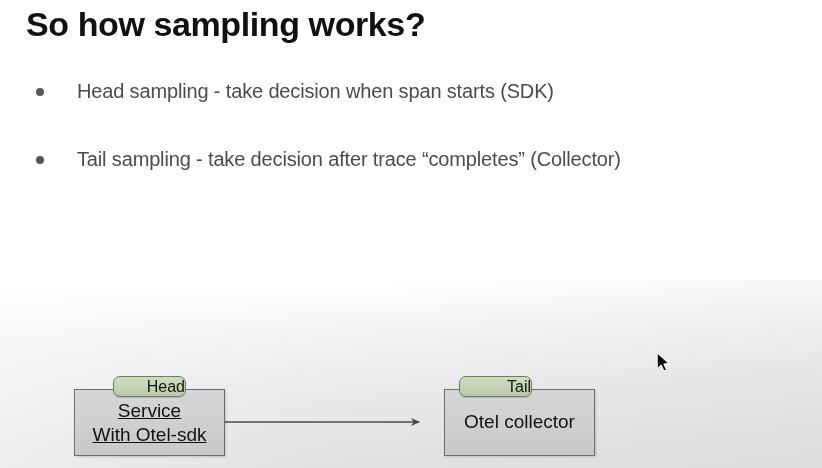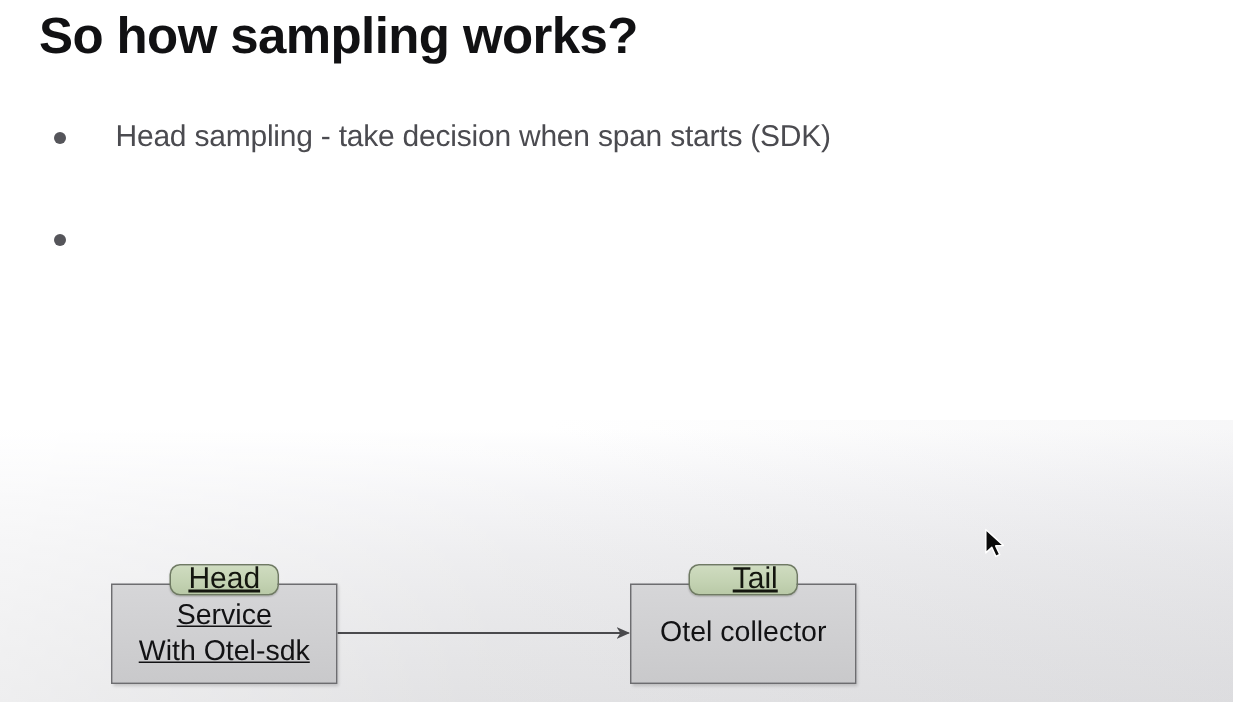--- a/index.html
+++ b/index.html
@@ -128,42 +128,41 @@
     top: 389px;
     width: 151px;
     height: 67px;
   }
   #box-service .node-label {
     top: 9px;
     text-decoration: underline;
   }
 
   #box-collector {
-    left: 420px;
+    left: 444px;
     top: 389px;
     width: 151px;
     height: 67px;
   }
   #box-collector .node-label {
     top: 20px;
   }
 
   .tag-chip {
     position: absolute;
     box-sizing: border-box;
     height: 21px;
     border: 1px solid #6f7a63;
     border-radius: 7px;
     background: linear-gradient(to bottom, #cfdcc0 0%, #c3d2b2 60%, #b9c9a7 100%);
     color: #14160f;
-    font-size: 20px;
+    font-size: 16px;
     line-height: 19px;
-    text-align: center;
+    text-align: right;
     box-shadow: 0 1px 1px rgba(0,0,0,0.15);
-    text-decoration: underline;
   }
   #tag-head {
     left: 113px;
     top: 376px;
     width: 73px;
   }
   #tag-tail {
     left: 459px;
     top: 376px;
     width: 73px;
@@ -201,20 +200,21 @@
 
   <div id="bullets">
 
     <div class="bullet-row">
       <div class="bullet-dot"></div>
       <div class="bullet-text">Head sampling - take decision when span starts (SDK)</div>
     </div>
 
     <div class="bullet-row">
       <div class="bullet-dot"></div>
+      <div class="bullet-text">Tail sampling - take decision after trace “completes” (Collector)</div>
     </div>
 
   </div>
 
   <div id="diagram">
 
     <svg id="arrow-svg" viewBox="0 0 822 468" xmlns="http://www.w3.org/2000/svg">
       <defs>
         <marker id="ah" markerWidth="9" markerHeight="8" refX="8" refY="4" orient="auto" markerUnits="userSpaceOnUse">
           <path d="M0,0 L9,4 L0,8 L2.6,4 Z" fill="#4a4a4d"></path>

